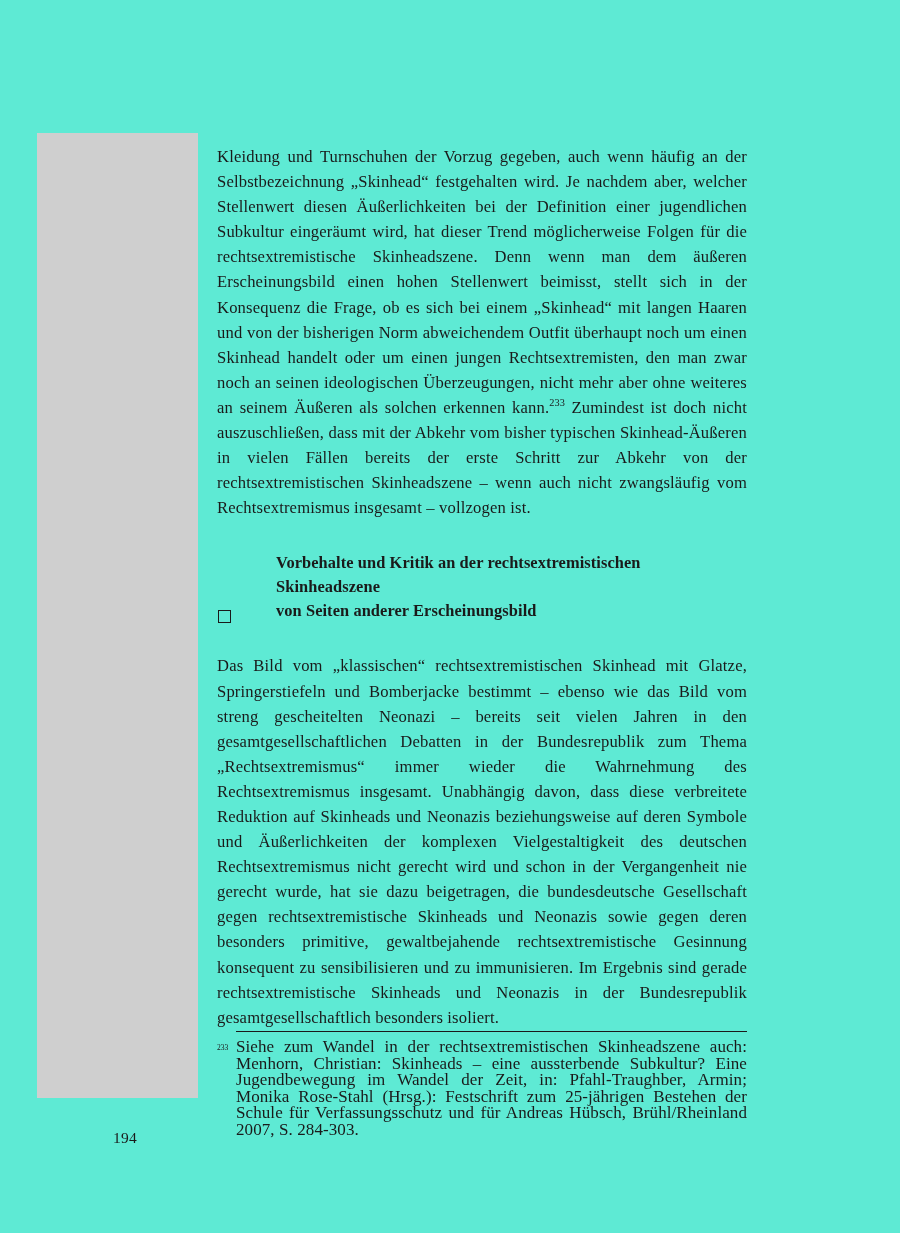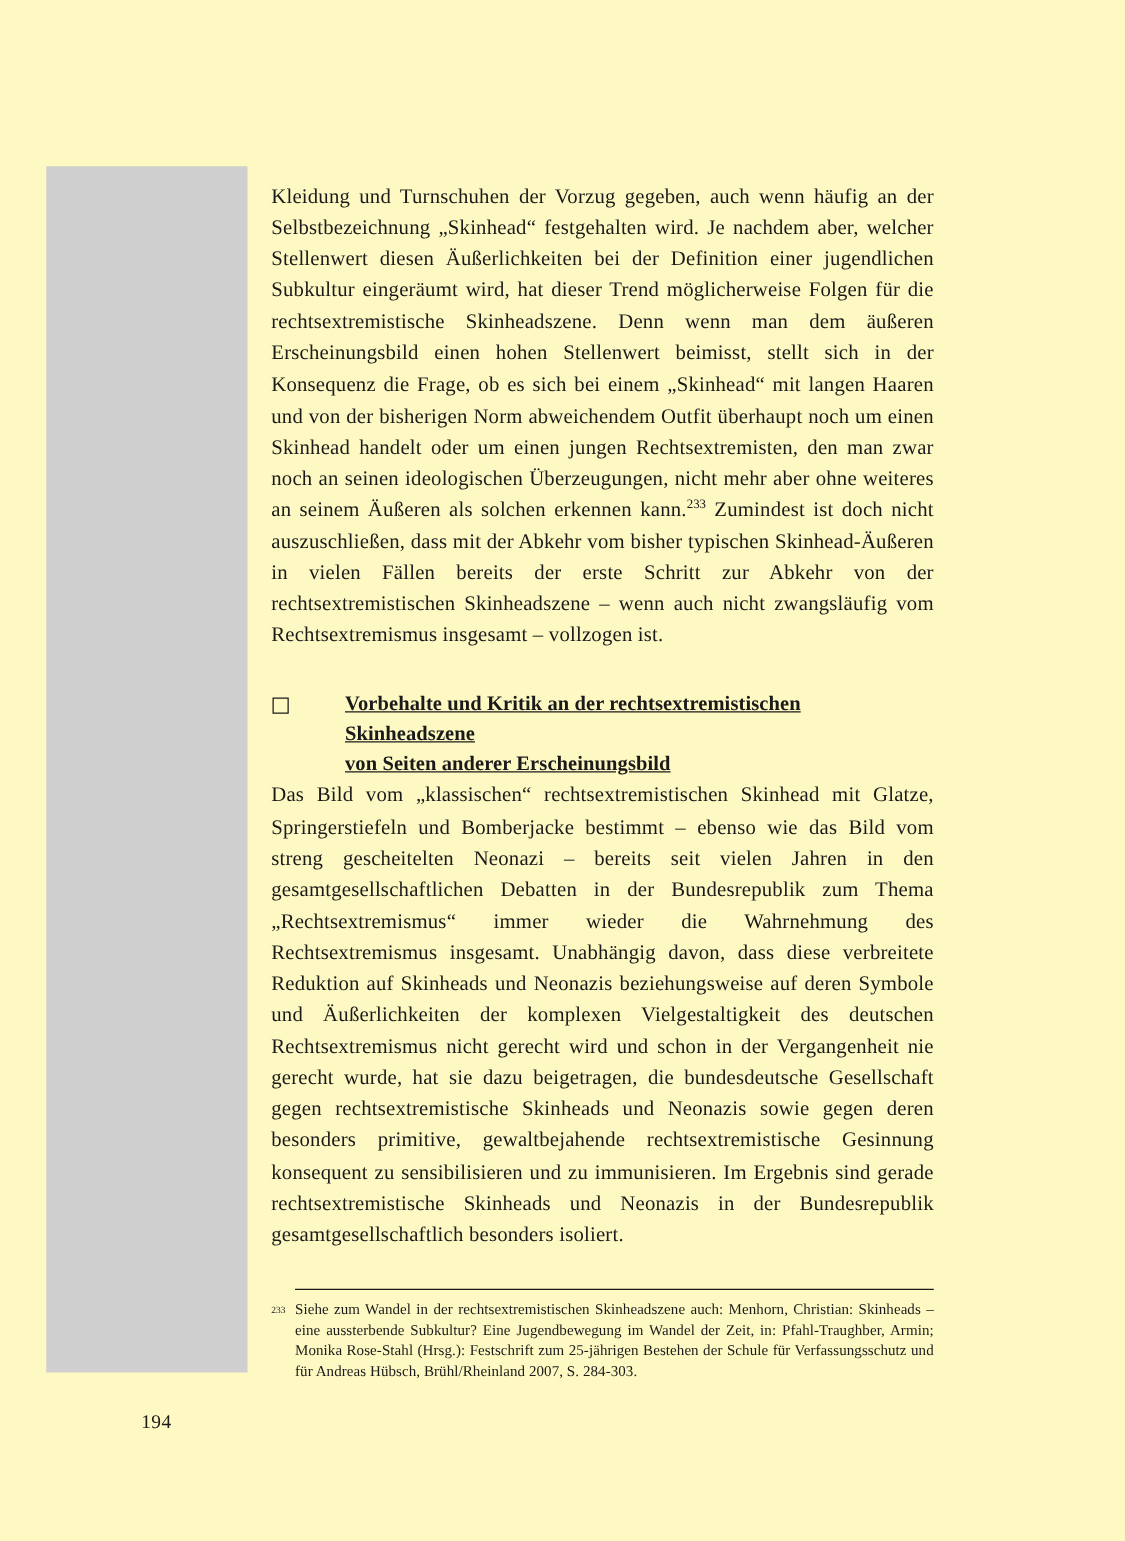--- a/index.html
+++ b/index.html
@@ -4,21 +4,21 @@
 <style>
   html, body {
     margin: 0;
     padding: 0;
     background: #ffffff;
   }
   .page {
     position: relative;
     width: 900px;
     height: 1233px;
-    background: #fef9c3;
+    background: #5eead4;
     overflow: hidden;
     font-family: "Liberation Serif", "DejaVu Serif", serif;
     color: #1a1a1a;
   }
 
   
   .margin-block {
     position: absolute;
     left: 37px;
     top: 133px;
@@ -52,22 +52,22 @@
     font-size: 0.62em;
     vertical-align: super;
     line-height: 0;
     letter-spacing: 0;
   }
 
   
   .section-heading {
     display: flex;
     margin-top: 31px;
-    align-items: flex-start;
-    text-decoration: underline;
+    margin-bottom: 30px;
+    align-items: flex-end;
   }
   .bullet-square {
     flex: 0 0 auto;
     width: 11px;
     height: 11px;
     border: 1.8px solid #1a1a1a;
     margin-top: 7px;
     margin-left: 1px;
     background: transparent;
   }
@@ -107,21 +107,21 @@
   .footnote-num {
     flex: 0 0 auto;
     width: 19px;
     font-size: 7.6px;
     line-height: 16.6px;
     vertical-align: super;
     padding-top: 1px;
   }
   .footnote-text {
     flex: 1 1 auto;
-    font-size: 12px;
+    font-size: 17px;
     line-height: 16.6px;
     text-align: justify;
     letter-spacing: 0.005em;
   }
 
   
   .folio {
     position: absolute;
     left: 113px;
     top: 1128px;

